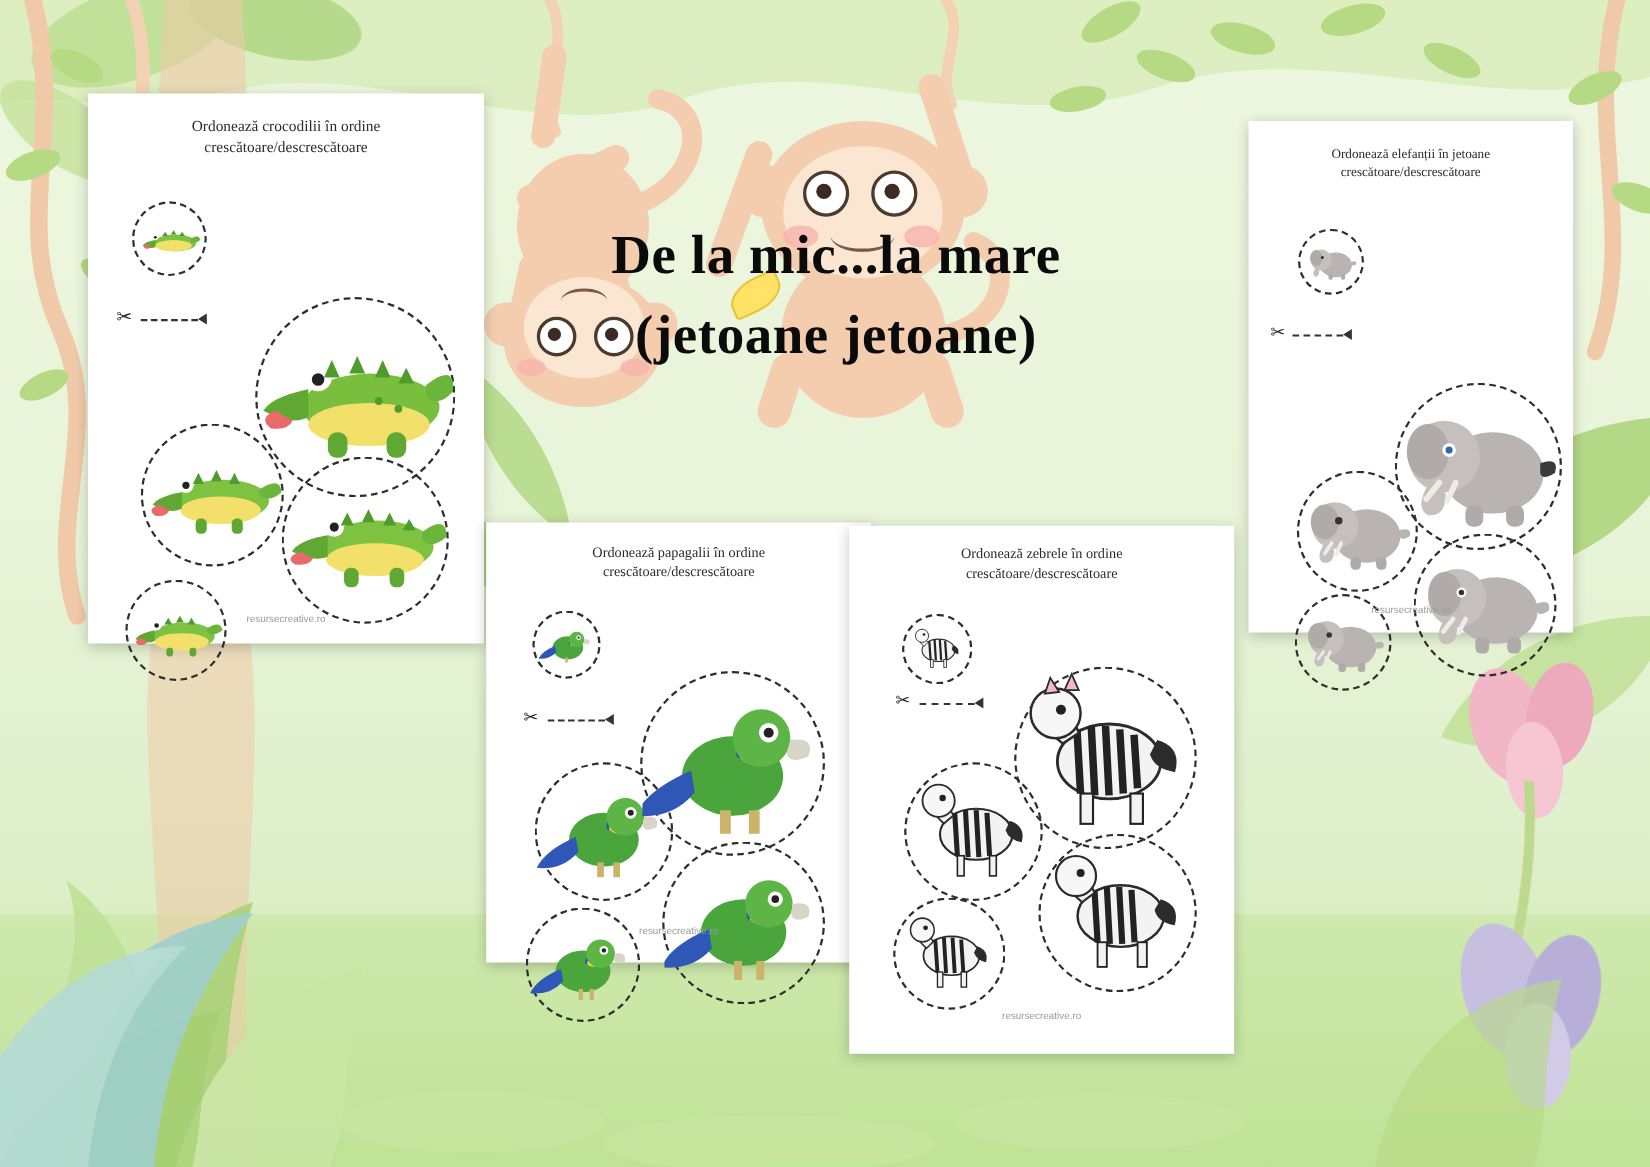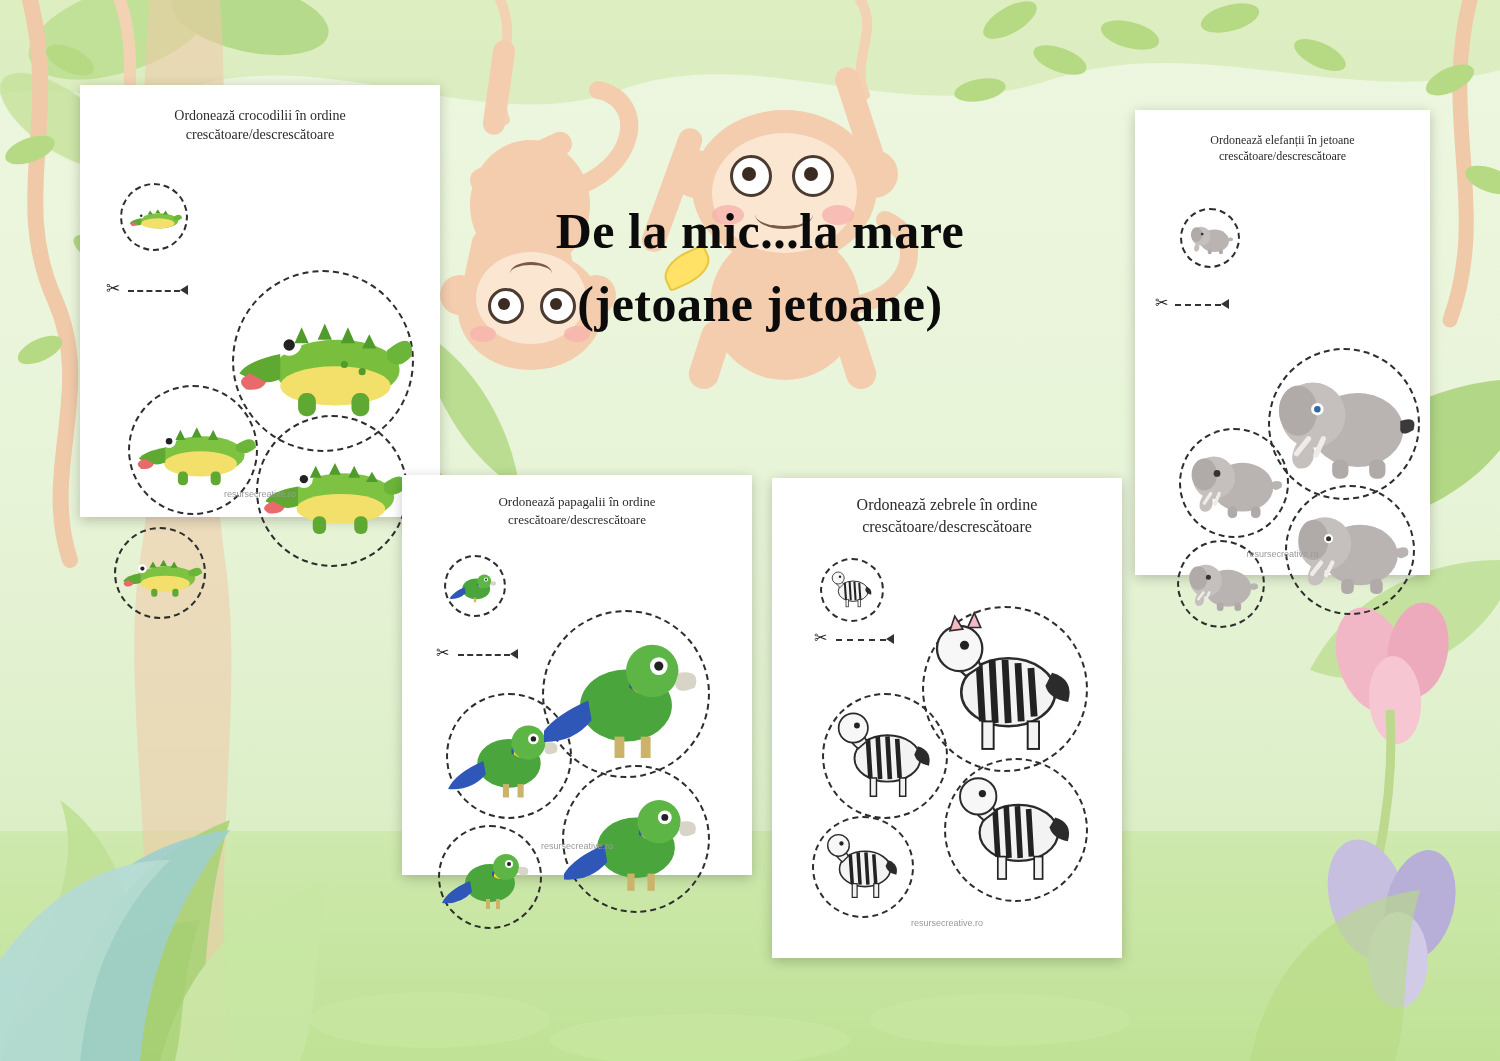--- a/index.html
+++ b/index.html
@@ -242,21 +242,21 @@
     <div class="m-pupil" style="left:92px; top:112px; width:14px; height:14px;"></div>
     <div class="m-pupil" style="left:154px; top:112px; width:14px; height:14px;"></div>
     <div class="m-cheek" style="left:62px; top:150px; width:32px; height:20px;"></div>
     <div class="m-cheek" style="left:172px; top:150px; width:32px; height:20px;"></div>
     <div class="m-mouth" style="left:105px; top:145px; width:58px; height:26px;"></div>
 
     <div class="banana" style="left:12px; top:198px; width:46px; height:26px; transform:rotate(-25deg);"></div>
   </div>
 </div>
 
-<div class="page" style="left:80px; top:85px; width:360px; height:432px;">
+<div class="page" style="left:80px; top:85px; width:360px; height:500px;">
   <div class="page-title" style="font-size:14px; padding-top:22px;">Ordonează crocodilii în ordine
 crescătoare/descrescătoare</div>
 
   <div class="scissors" style="left:26px; top:195px; font-size:17px;">✂</div>
   <div class="cutline" style="left:48px; top:205px; width:52px;"></div>
   <div class="cutarrow" style="left:100px; top:200px;"></div>
 
   <div class="token" style="left:40px; top:98px; width:68px; height:68px;">
     <svg viewBox="0 0 100 100" width="100%" height="100%">
       <ellipse cx="58" cy="56" rx="30" ry="12" fill="#7ec242"></ellipse>
@@ -410,21 +410,21 @@
       <path d="M26,60 l-8,10 M36,60 l-5,11" stroke="#efece7" stroke-width="3.6" stroke-linecap="round"></path>
       <rect x="42" y="74" width="11" height="13" rx="4.5" fill="#b0aba8"></rect>
       <rect x="67" y="74" width="11" height="13" rx="4.5" fill="#b0aba8"></rect>
       <path d="M88,48 q12,-4 9,6 q-8,5 -9,0z" fill="#3a3a3a"></path>
     </svg>
   </div>
 
   <div class="watermark" style="bottom:16px; font-size:9px;">resursecreative.ro</div>
 </div>
 
-<div class="page" style="left:402px; top:475px; width:350px; height:400px;">
+<div class="page" style="left:442px; top:475px; width:350px; height:400px;">
   <div class="page-title" style="font-size:13px; padding-top:18px;">Ordonează papagalii în ordine
 crescătoare/descrescătoare</div>
 
   <div class="scissors" style="left:34px; top:170px; font-size:16px;">✂</div>
   <div class="cutline" style="left:56px; top:179px; width:52px;"></div>
   <div class="cutarrow" style="left:108px; top:174px;"></div>
 
   <div class="token" style="left:42px; top:80px; width:62px; height:62px;">
     <svg viewBox="0 0 100 100" width="100%" height="100%">
       <ellipse cx="52" cy="55" rx="24" ry="18" fill="#4aa63c"></ellipse>
@@ -496,21 +496,21 @@
       <path d="M82,37 q14,-2 10,9 q-11,5 -12,-2z" fill="#d9d4c8"></path>
       <rect x="43" y="76" width="6" height="13" fill="#cbb36a"></rect>
       <rect x="59" y="76" width="6" height="13" fill="#cbb36a"></rect>
     </svg>
   </div>
 
   <div class="watermark" style="bottom:24px; font-size:9px;">resursecreative.ro</div>
 </div>
 
 <div class="page" style="left:772px; top:478px; width:350px; height:480px;">
-  <div class="page-title" style="font-size:16px; padding-top:16px;">Ordonează zebrele în ordine
+  <div class="page-title" style="font-size:13px; padding-top:16px;">Ordonează zebrele în ordine
 crescătoare/descrescătoare</div>
 
   <div class="scissors" style="left:42px; top:152px; font-size:16px;">✂</div>
   <div class="cutline" style="left:64px; top:161px; width:50px;"></div>
   <div class="cutarrow" style="left:114px; top:156px;"></div>
 
   <div class="token" style="left:48px; top:80px; width:64px; height:64px;">
     <svg viewBox="0 0 100 100" width="100%" height="100%">
       <ellipse cx="52" cy="52" rx="25" ry="17" fill="#f3f3f3" stroke="#2b2b2b" stroke-width="1.6"></ellipse>
       <path d="M38,38 l2,28 M46,36 l2,31 M54,36 l2,31 M62,38 l2,28" stroke="#222" stroke-width="3.4"></path>

